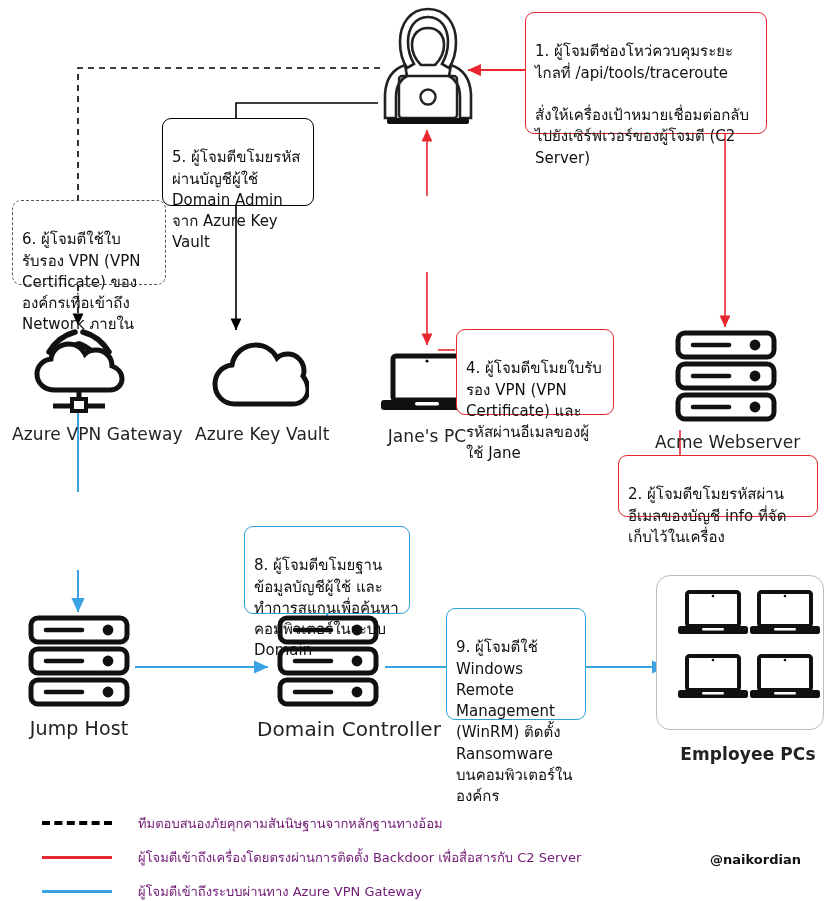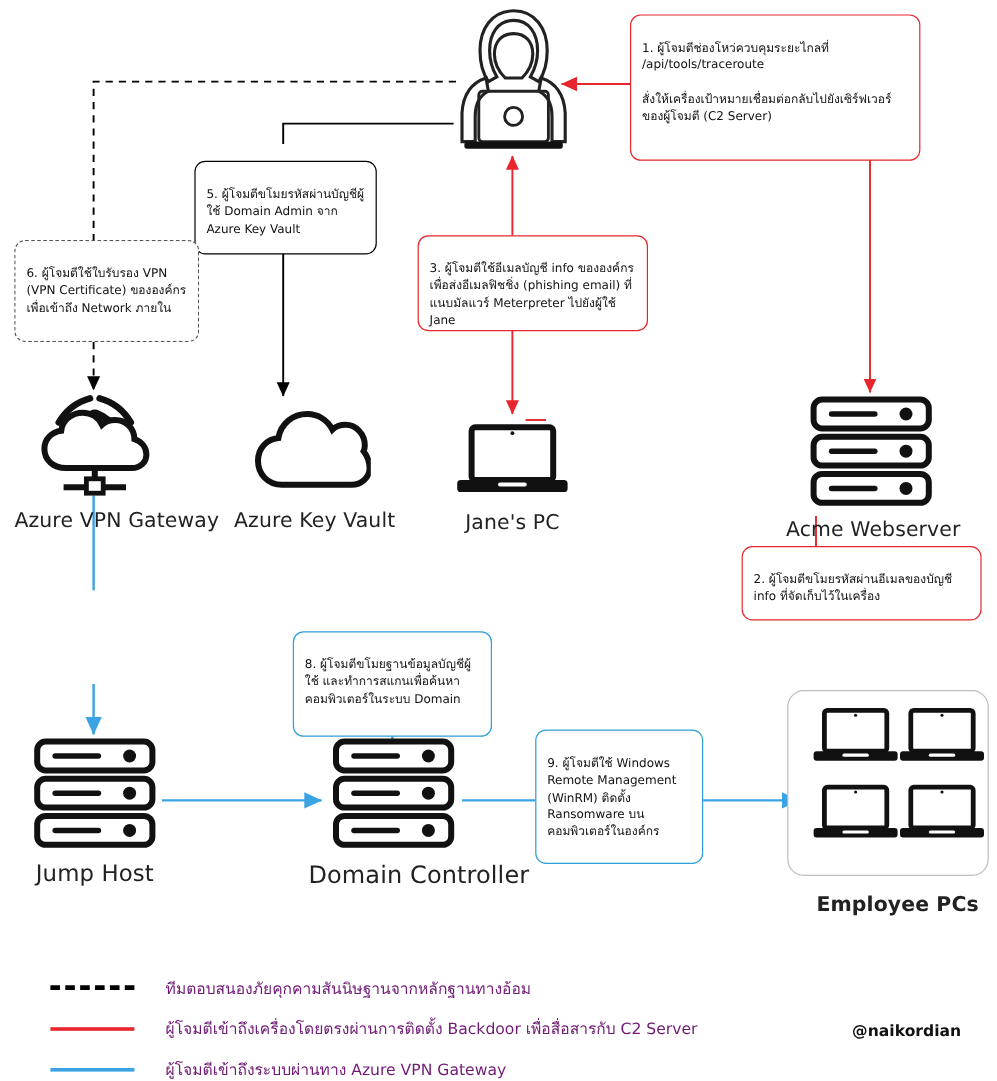--- a/index.html
+++ b/index.html
@@ -15,21 +15,21 @@
   }
   #canvas { position: absolute; inset: 0; width: 831px; height: 901px; }
   #svg-layer { position: absolute; left: 0; top: 0; width: 831px; height: 901px; pointer-events: none; }
 
   .callout {
     position: absolute;
     border: 1.4px solid #000;
     border-radius: 9px;
     background: #fff;
     padding: 7px 9px 8px 9px;
-    font-size: 10px;
+    font-size: 15px;
     line-height: 1.42;
     color: #111;
     white-space: pre-line;
   }
   .callout.red   { border-color: #e8262d; }
   .callout.blue  { border-color: #2f9fd9; }
   .callout.dashed{ border-style: dashed; border-color: #555; border-width: 1.3px; }
 
   .node { position: absolute; text-align: center; }
   .node-label {
@@ -289,26 +289,26 @@
   <div class="callout red" style="left:525px; top:12px; width:242px; height:122px;">
     <span>1. ผู้โจมตีช่องโหว่ควบคุมระยะไกลที่ /api/tools/traceroute
 
 สั่งให้เครื่องเป้าหมายเชื่อมต่อกลับไปยังเซิร์ฟเวอร์ของผู้โจมตี (C2 Server)</span>
   </div>
 
   <div class="callout red" style="left:618px; top:455px; width:200px; height:62px;">
     <span>2. ผู้โจมตีขโมยรหัสผ่านอีเมลของบัญชี info ที่จัดเก็บไว้ในเครื่อง</span>
   </div>
 
-  <div class="callout red" style="left:348px; top:196px; width:192px; height:80px;">
-    <span>3. ผู้โจมตีใช้อีเมลบัญชี info ขององค์กรเพื่อส่งอีเมลฟิชชิ่ง (phishing email) ที่แนบมัลแวร์ Meterpreter ไปยังผู้ใช้ Jane</span>
-  </div>
-
-
-  <div class="callout" style="left:162px; top:134px; width:152px; height:78px;">
+
+  <div class="callout red" style="left:456px; top:329px; width:158px; height:86px;">
+    <span>4. ผู้โจมตีขโมยใบรับรอง VPN (VPN Certificate) และรหัสผ่านอีเมลของผู้ใช้ Jane</span>
+  </div>
+
+  <div class="callout" style="left:162px; top:118px; width:152px; height:88px;">
     <span>5. ผู้โจมตีขโมยรหัสผ่านบัญชีผู้ใช้ Domain Admin จาก Azure Key Vault</span>
   </div>
 
   <div class="callout dashed" style="left:12px; top:200px; width:154px; height:85px;">
     <span>6. ผู้โจมตีใช้ใบรับรอง VPN (VPN Certificate) ขององค์กรเพื่อเข้าถึง Network ภายใน</span>
   </div>
 
 
   <div class="callout blue" style="left:244px; top:526px; width:166px; height:88px;">
     <span>8. ผู้โจมตีขโมยฐานข้อมูลบัญชีผู้ใช้ และทำการสแกนเพื่อค้นหาคอมพิวเตอร์ในระบบ Domain</span>

